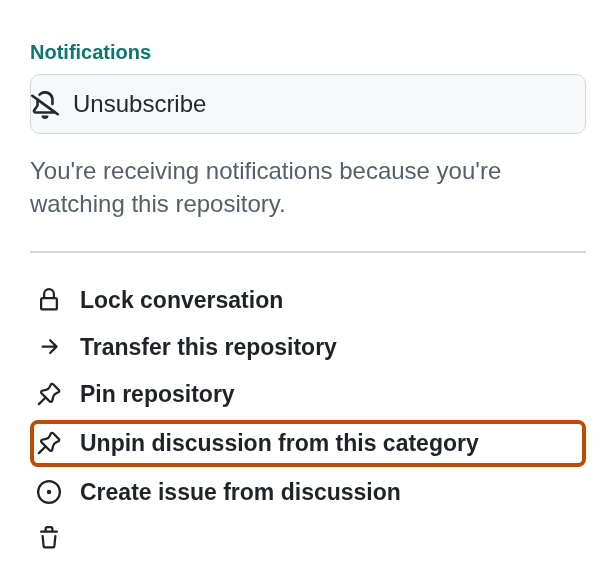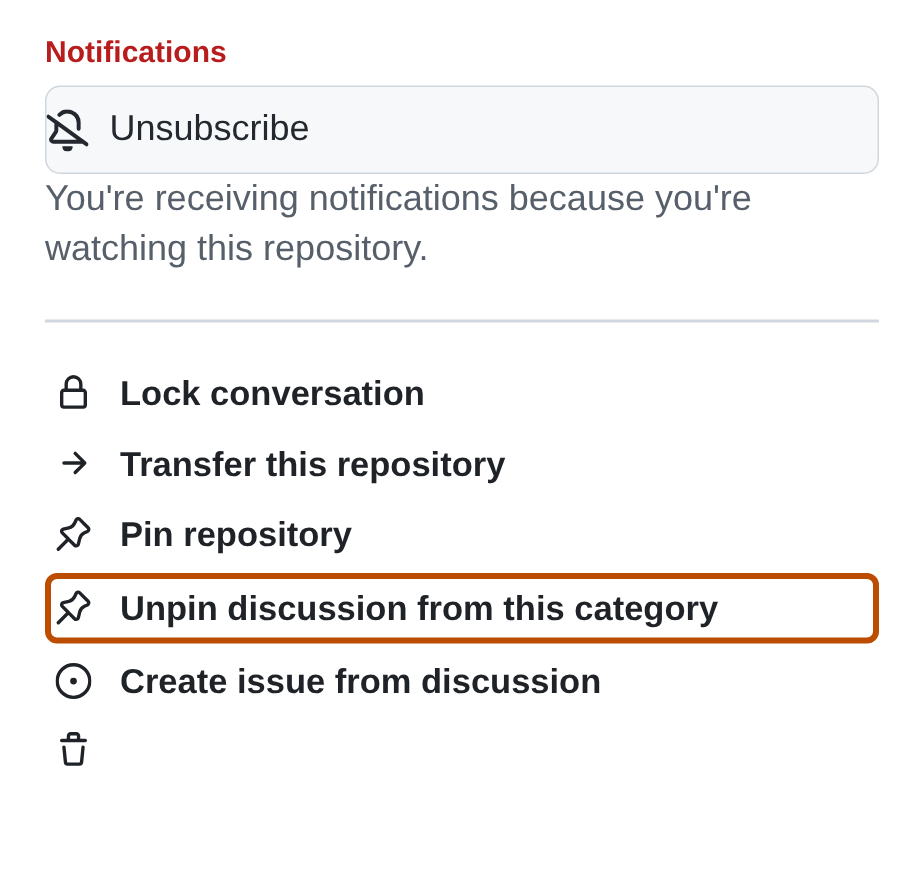--- a/index.html
+++ b/index.html
@@ -9,43 +9,43 @@
     height: 582px;
     background: #ffffff;
     font-family: -apple-system, BlinkMacSystemFont, "Segoe UI", Helvetica, Arial, sans-serif;
     -webkit-font-smoothing: antialiased;
   }
   .wrap {
     padding: 24px 30px 24px 30px;
     box-sizing: border-box;
   }
   .section-heading {
-    color: #b91c1c;
+    color: #0f766e;
     font-size: 20px;
     font-weight: 600;
-    margin: 0 0 10px 0;
+    margin: 17px 0 10px 0;
   }
   .unsubscribe-btn {
     display: flex;
     align-items: center;
     gap: 14px;
     width: 100%;
     box-sizing: border-box;
     background: #f6f8fa;
     border: 1.5px solid #d0d7de;
     border-radius: 10px;
     padding: 14px 0;
     font-size: 24px;
     font-weight: 500;
     color: #24292f;
     cursor: pointer;
   }
   .unsubscribe-btn svg { vertical-align: middle; }
   .helper-text {
-    margin: 0 0 0 0;
+    margin: 20px 0 0 0;
     color: #57606a;
     font-size: 24px;
     line-height: 1.4;
   }
   hr.sep {
     border: none;
     border-top: 2px solid #d0d7de;
     margin: 30px 0 24px 0;
   }
   .action-list {

